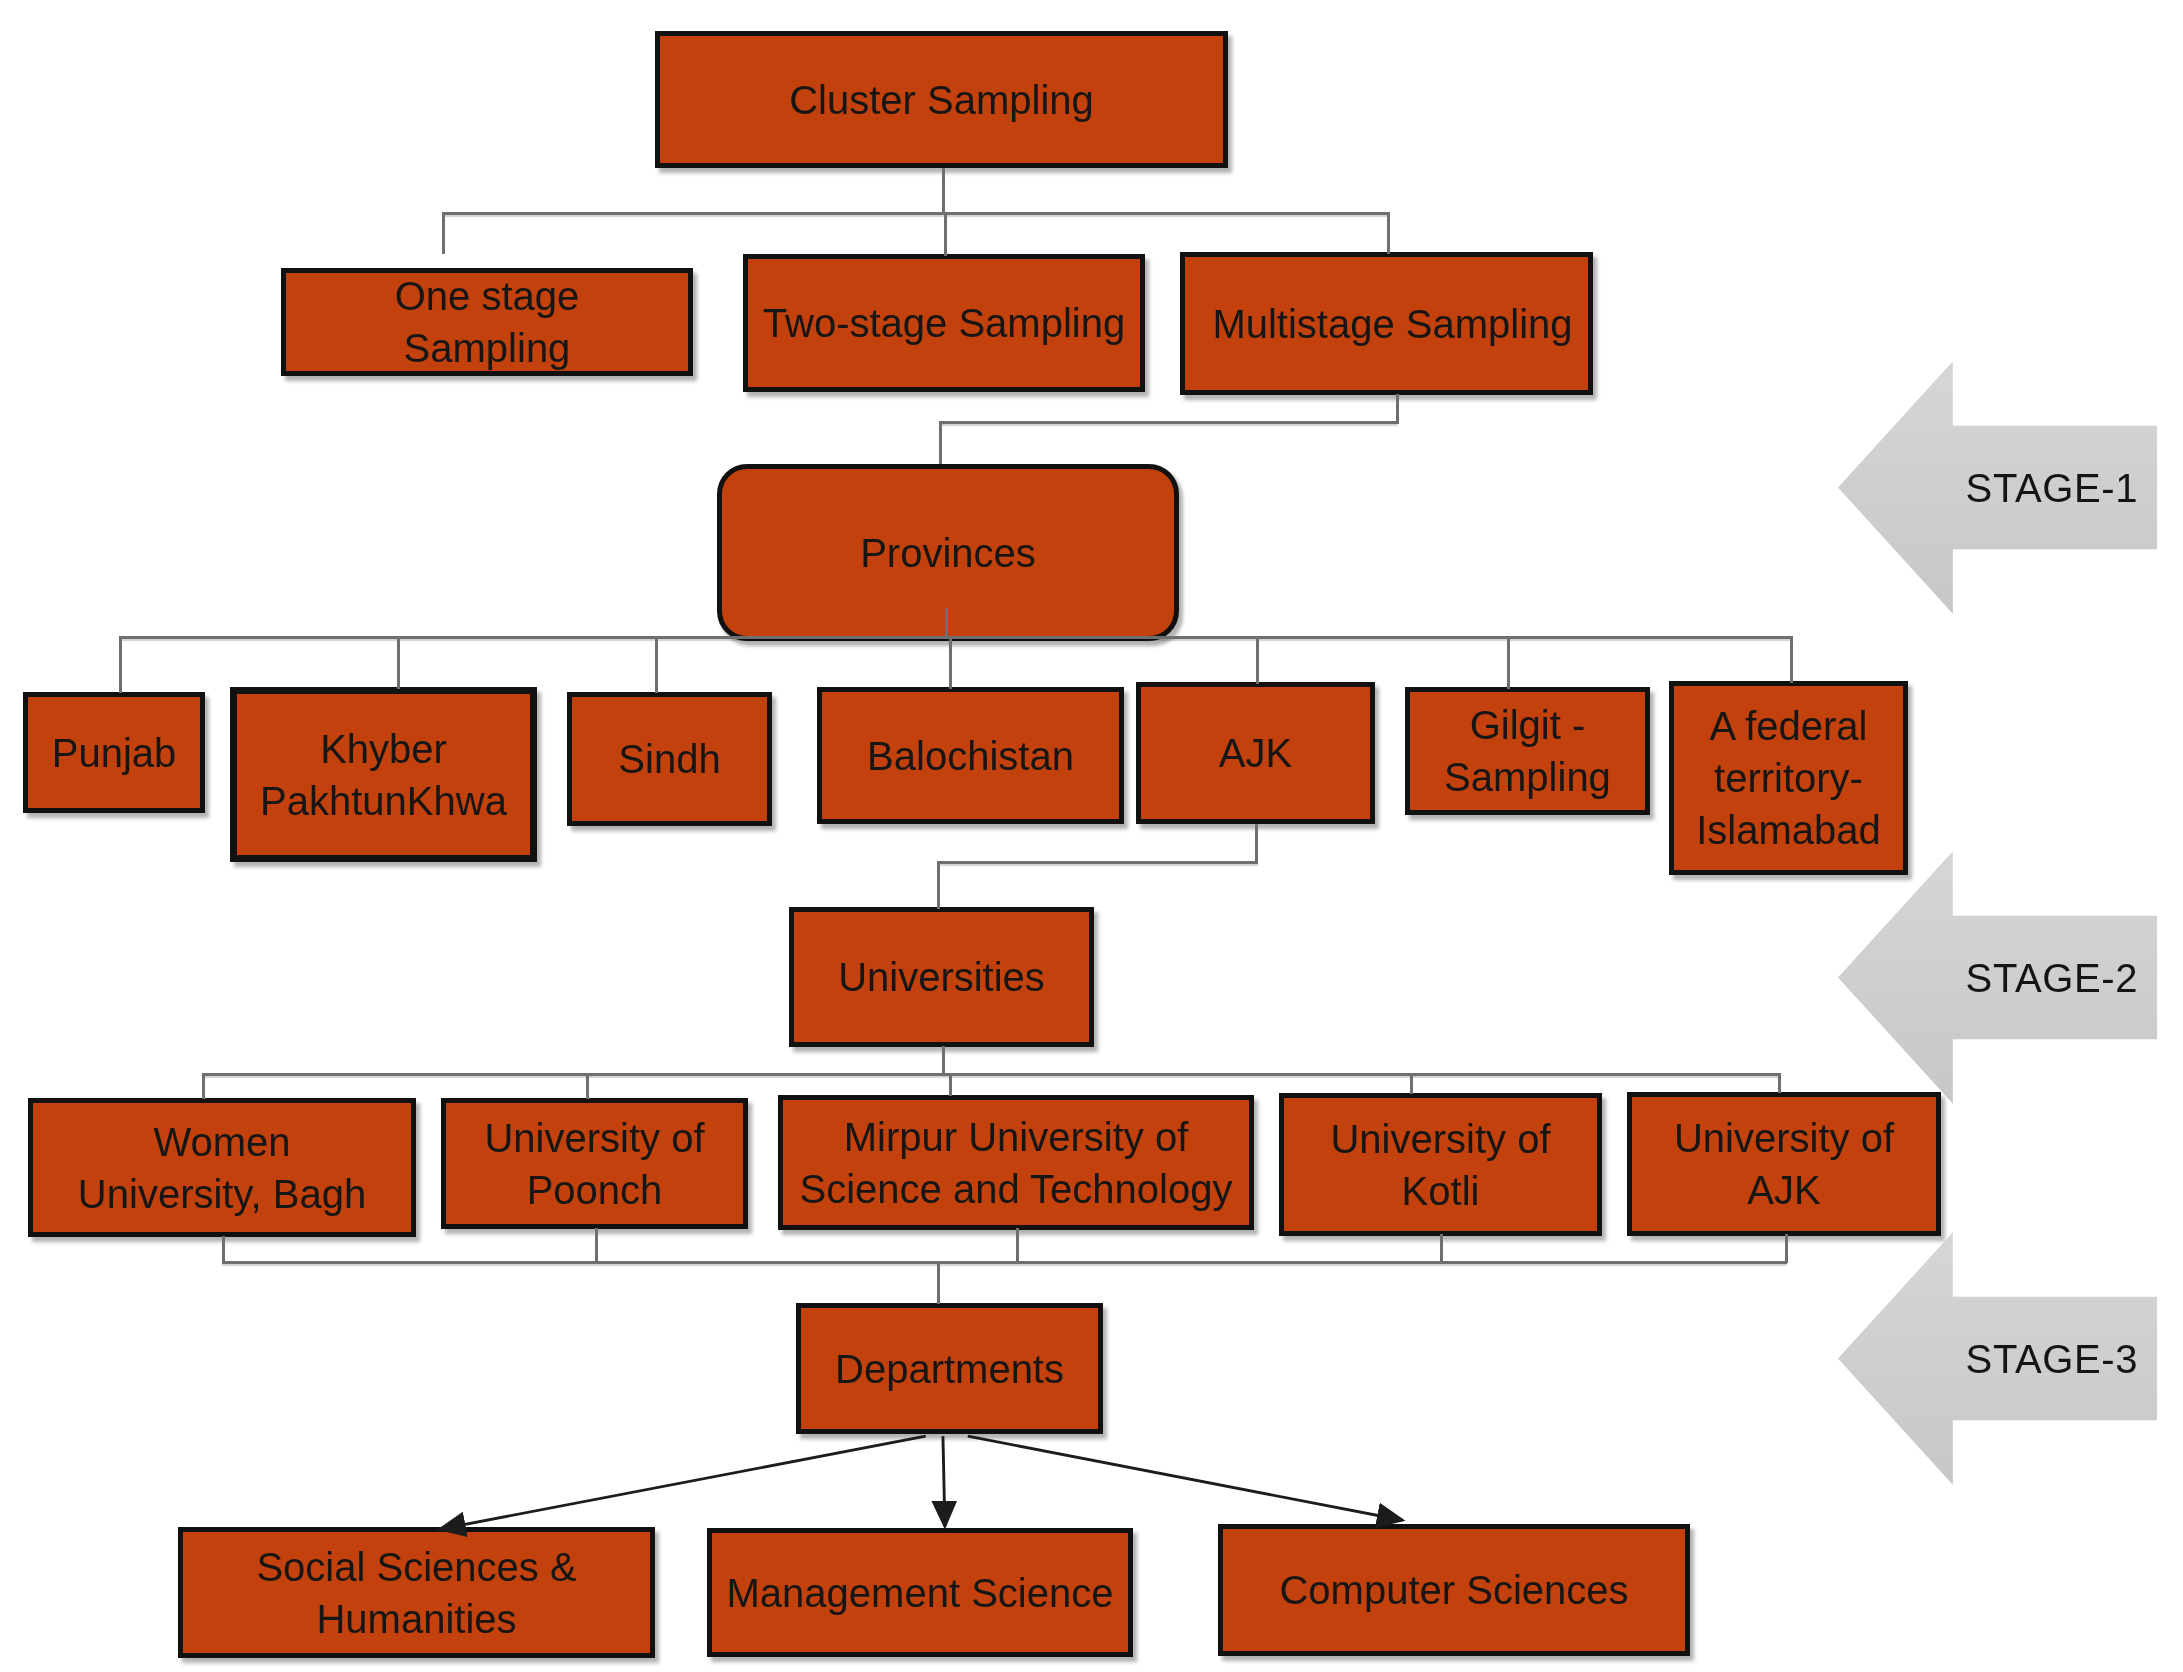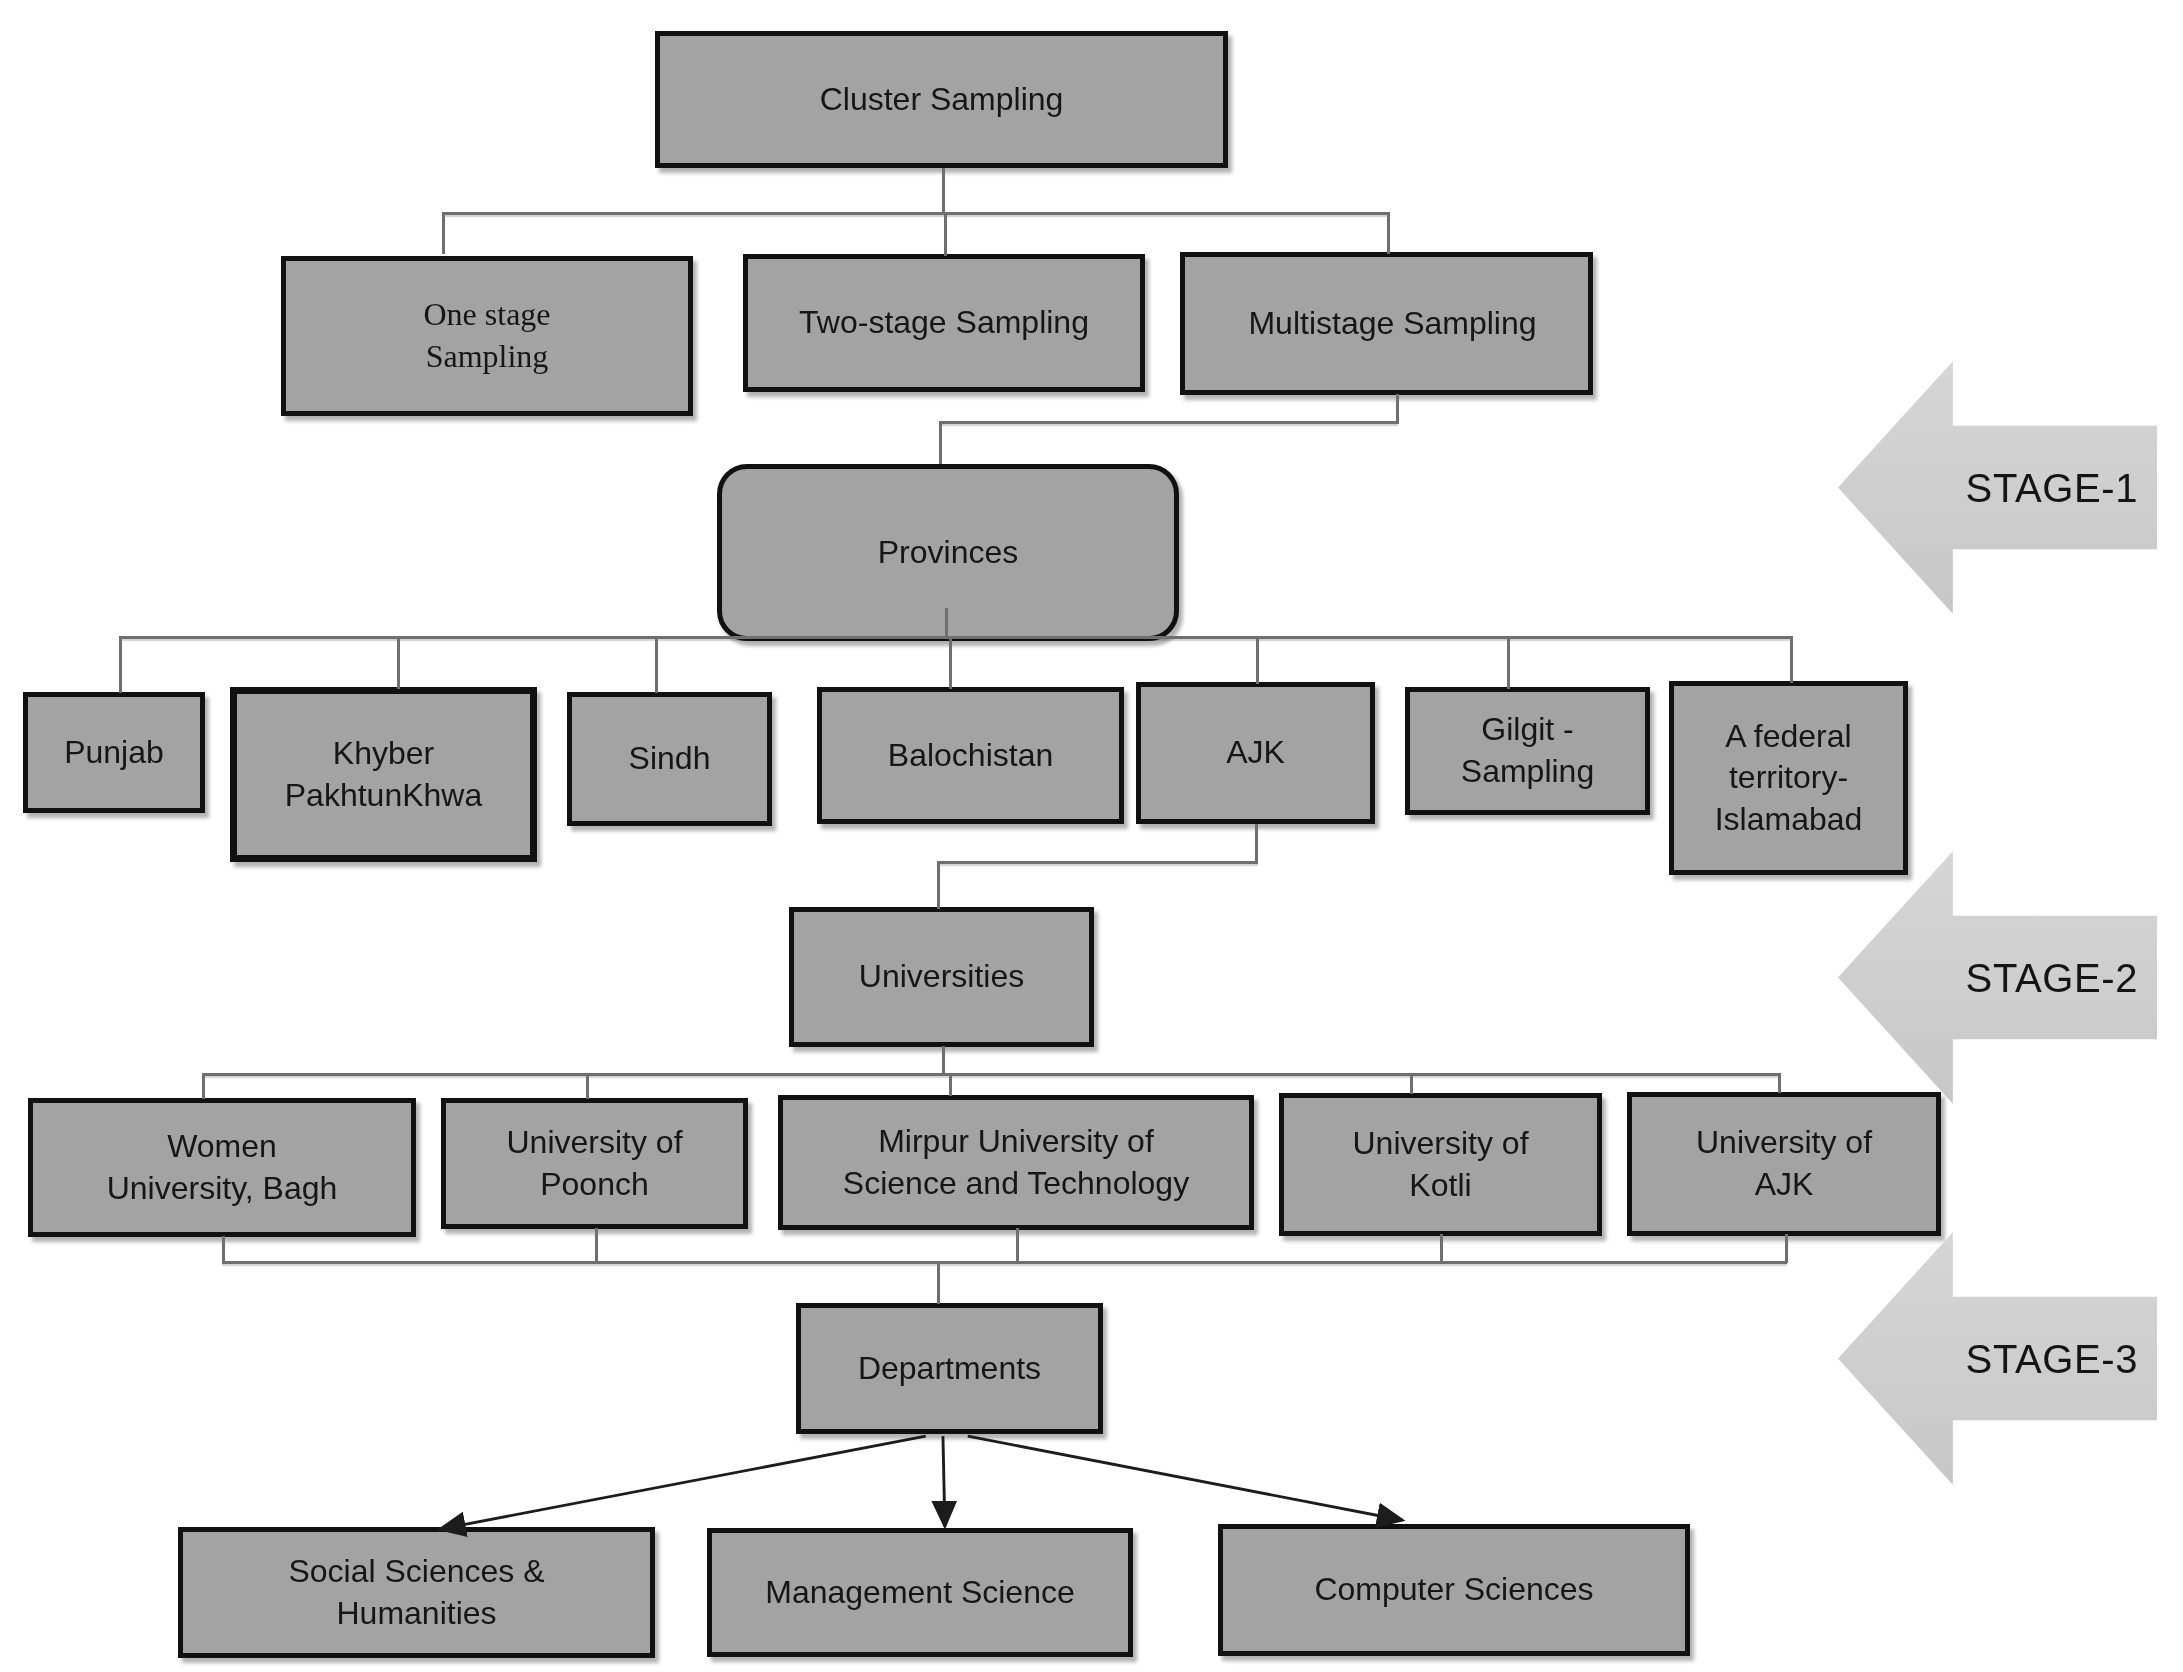--- a/index.html
+++ b/index.html
@@ -8,24 +8,24 @@
     width:2183px;height:1673px;
     background:#ffffff;
     font-family:"Liberation Sans",sans-serif;
     transform-origin:top left;
     overflow:hidden;
   }
   .node{
     position:absolute;
     display:flex;align-items:center;justify-content:center;
     box-sizing:border-box;
-    background:#a3a3a3;
+    background:#c2410c;
     border:5.7px solid #111111;
     box-shadow:3.8px 4.5px 3.8px rgba(0,0,0,0.30);
-    font-size:32px;line-height:1.3;
+    font-size:40px;line-height:1.3;
     color:#161616;text-align:center;
     white-space:pre-line;
   }
   .node.thick{border-width:7px;}
   .cl{position:absolute;background:#6f6f6f;}
   .cl.h{height:2.6px;box-shadow:0 1.9px 1.3px rgba(0,0,0,0.18);}
   .cl.v{width:2.6px;}
   .stage-arrow{
     position:absolute;width:319px;height:255px;
     background:linear-gradient(180deg,#d6d6d6 0%,#c7c7c7 100%);
@@ -40,21 +40,21 @@
   }
   svg.arrows{position:absolute;left:0;top:0;pointer-events:none;}
 </style>
 </head>
 <body>
 
 <div id="canvas">
 
   <div class="node" style="left:655px;top:31px;width:573px;height:137px;">Cluster Sampling</div>
 
-  <div class="node" style="left:281px;top:256px;width:412px;height:160px;font-family:Liberation Serif, serif;">One stage
+  <div class="node" style="left:281px;top:268px;width:412px;height:108px;">One stage
 Sampling</div>
   <div class="node" style="left:743px;top:254px;width:402px;height:138px;">Two-stage Sampling</div>
   <div class="node" style="left:1180px;top:252px;width:413px;height:143px;padding-left:12px;">Multistage Sampling</div>
 
   <div class="node" style="left:717px;top:464px;width:462px;height:177px;border-radius:30px;">Provinces</div>
 
   <div class="node" style="left:23px;top:692px;width:182px;height:121px;">Punjab</div>
   <div class="node thick" style="left:230px;top:687px;width:307px;height:175px;">Khyber
 PakhtunKhwa</div>
   <div class="node" style="left:567px;top:692px;width:205px;height:134px;">Sindh</div>

